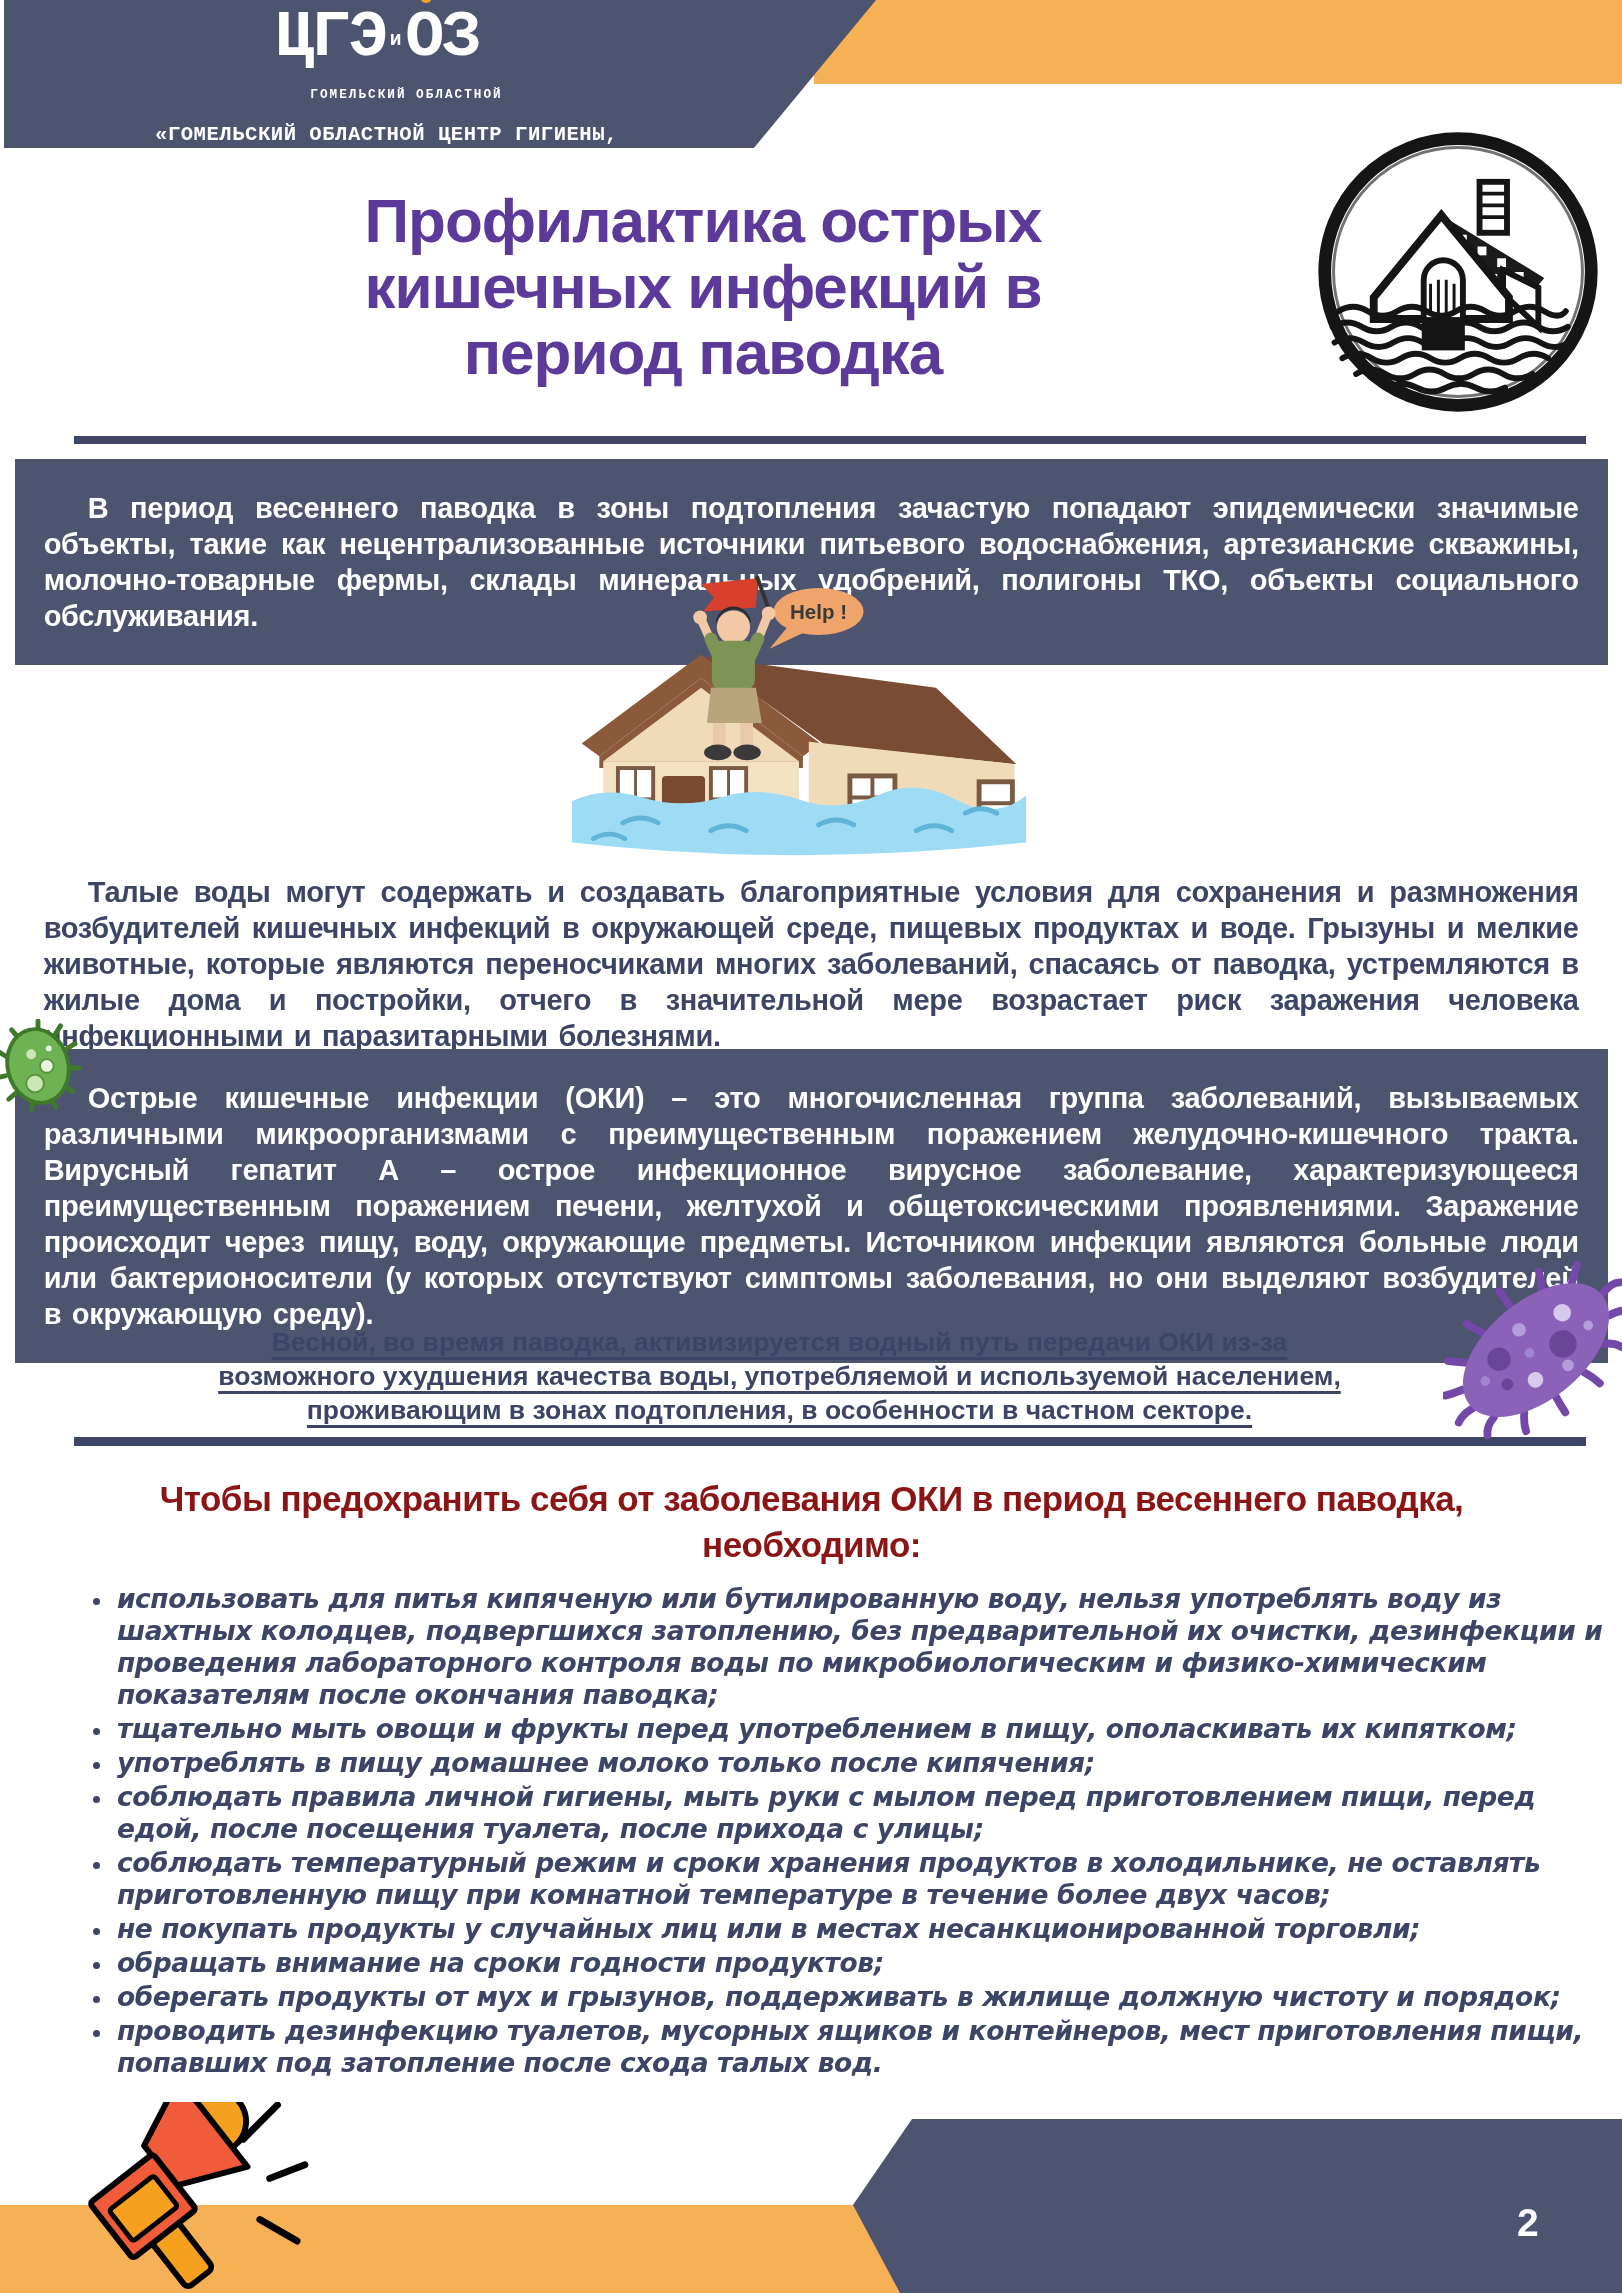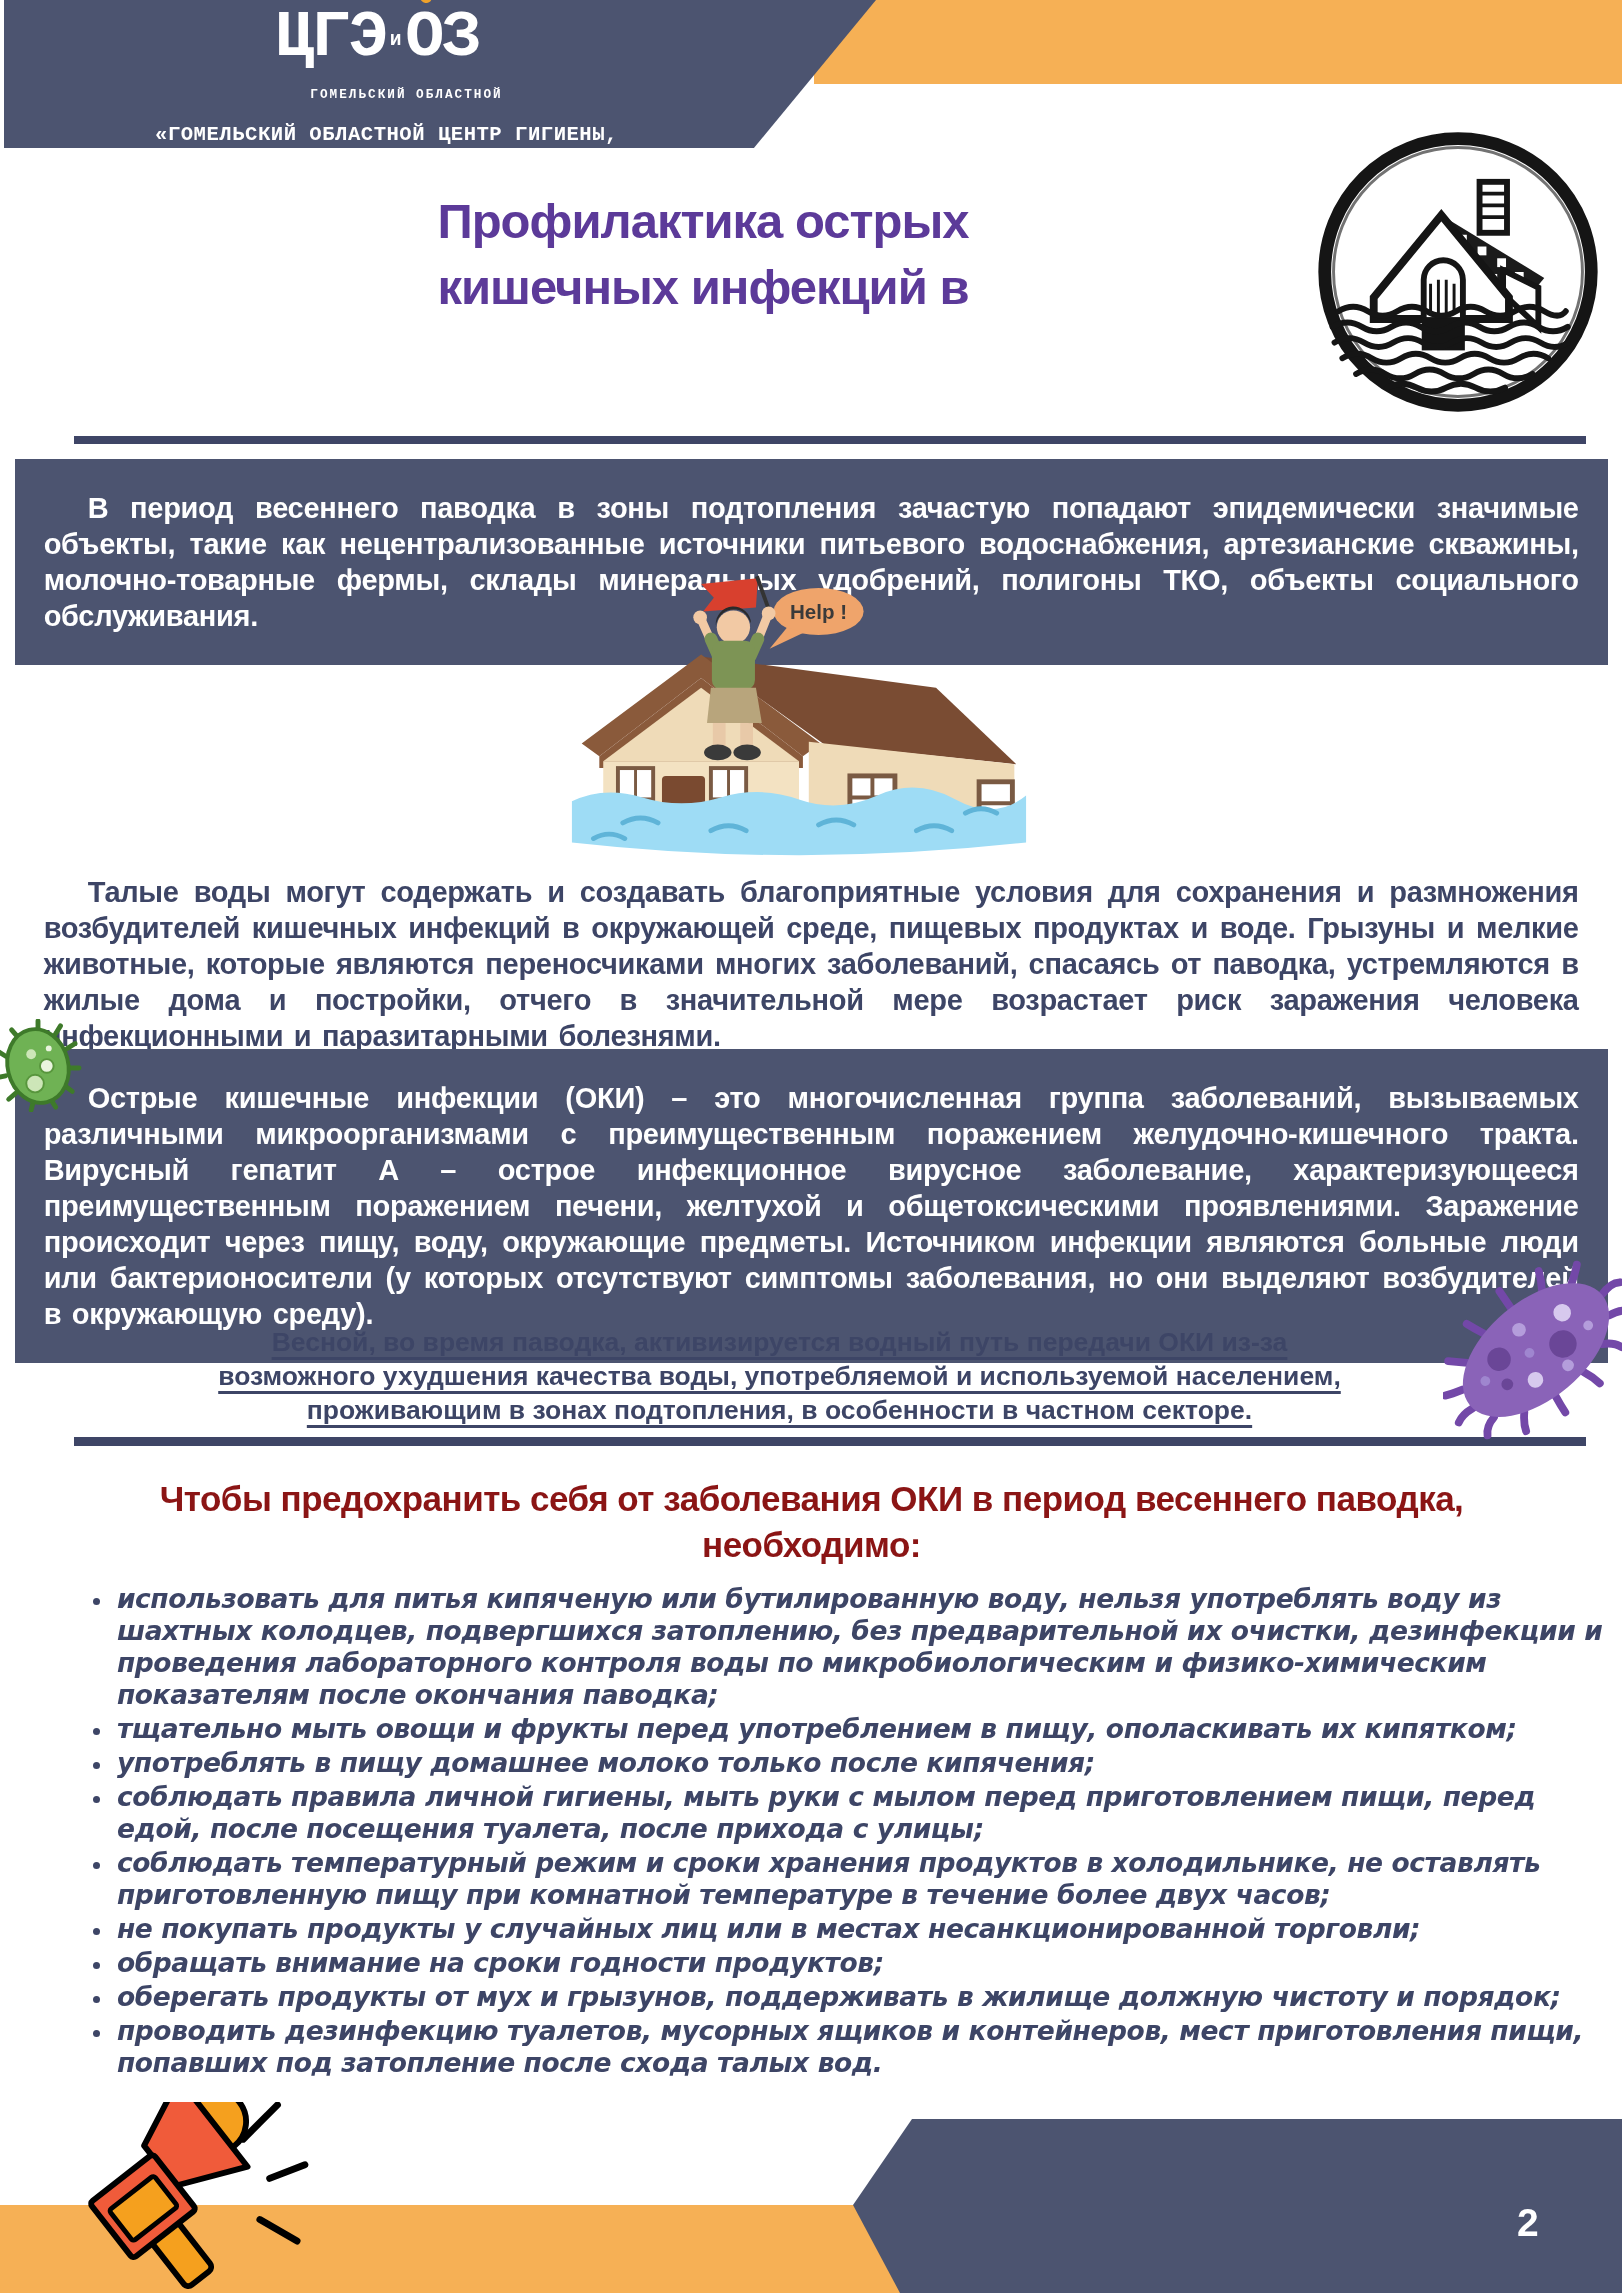--- a/index.html
+++ b/index.html
@@ -26,21 +26,21 @@
   .oz{position:relative;}
   .flame{position:absolute;top:-13.7px;left:15.7px;width:10.8px;height:15.7px;background:#F0A22A;
     border-radius:50% 50% 50% 50%/70% 70% 30% 30%;transform:rotate(8deg);}
   .logo-sub{font-size:12.7px;letter-spacing:2px;margin-top:16px;margin-left:59px;font-weight:bold;}
   .org-name{position:absolute;left:0;top:120px;width:765px;text-align:center;
     font-size:20.6px;font-weight:600;letter-spacing:0.5px;line-height:30px;color:#fff;}
   
   .stamp{position:absolute;left:1311px;top:125px;width:294px;height:294px;z-index:2;}
   
   .title{position:absolute;left:93px;top:188px;width:1220px;text-align:center;z-index:2;
-    color:#5C3A99;font-size:49px;font-weight:bold;line-height:66px;letter-spacing:-1px;}
+    color:#5C3A99;font-size:62px;font-weight:bold;line-height:66px;letter-spacing:-1px;}
   .rule{position:absolute;left:74px;width:1512px;height:7.8px;background:#3E4566;}
   .rule1{top:436px;}
   .rule2{top:1437px;height:8.8px;}
   
   .dark-block{position:absolute;left:14.7px;width:1593px;background:#4C5470;color:#fff;
     font-size:29px;font-weight:bold;line-height:36px;text-align:justify;
     padding:31px 29px;box-sizing:border-box;word-spacing:2.9px;letter-spacing:-0.3px;}
   .block-intro{top:459px;}
   .block-oki{top:1049px;}
   .indent{text-indent:44px;display:block;}
@@ -128,20 +128,21 @@
         <path d="M32 238q15-9 30 0t30 0 30 0 30 0 30 0 30 0 30 0"></path>
         <path d="M46 254q15-9 30 0t30 0 30 0 30 0 30 0 30 0"></path>
         <path d="M78 268q15-8 30 0t30 0 30 0 30 0"></path>
       </g>
     </g>
   </svg>
 
   <div class="title">
     <div>Профилактика острых</div>
     <div>кишечных инфекций в</div>
+    <div>период паводка</div>
   </div>
   <div class="rule rule1"></div>
 
   <div class="dark-block block-intro">
     <span class="indent">В период весеннего паводка в зоны подтопления зачастую попадают эпидемически значимые объекты, такие как нецентрализованные источники питьевого водоснабжения, артезианские скважины, молочно-товарные фермы, склады минеральных удобрений, полигоны ТКО, объекты социального обслуживания.</span>
   </div>
 
   <svg class="flood-cartoon" viewBox="0 0 480 330">
 
     <path d="M198 38 L140 44 L153 58 L142 72 L196 68 Z" fill="#D8402E"></path>

